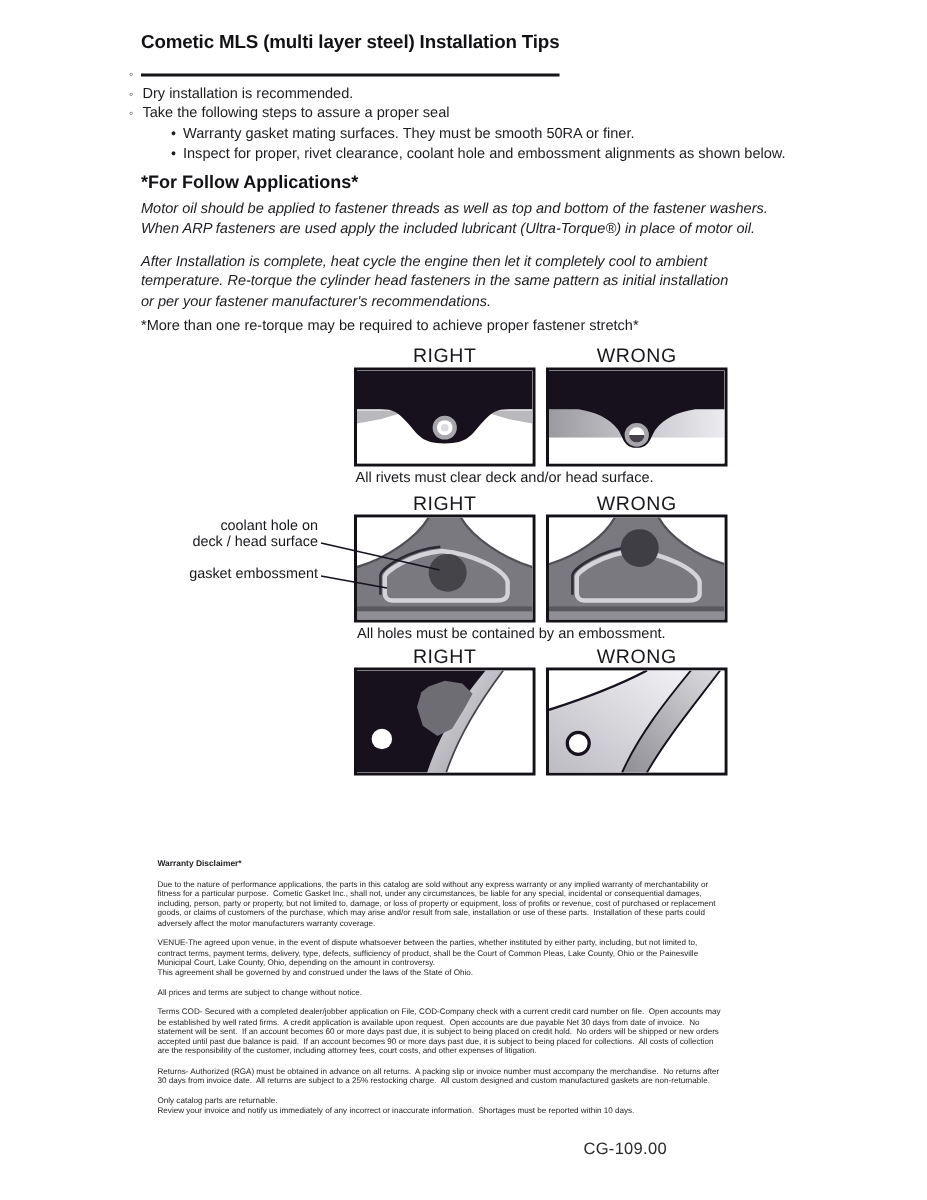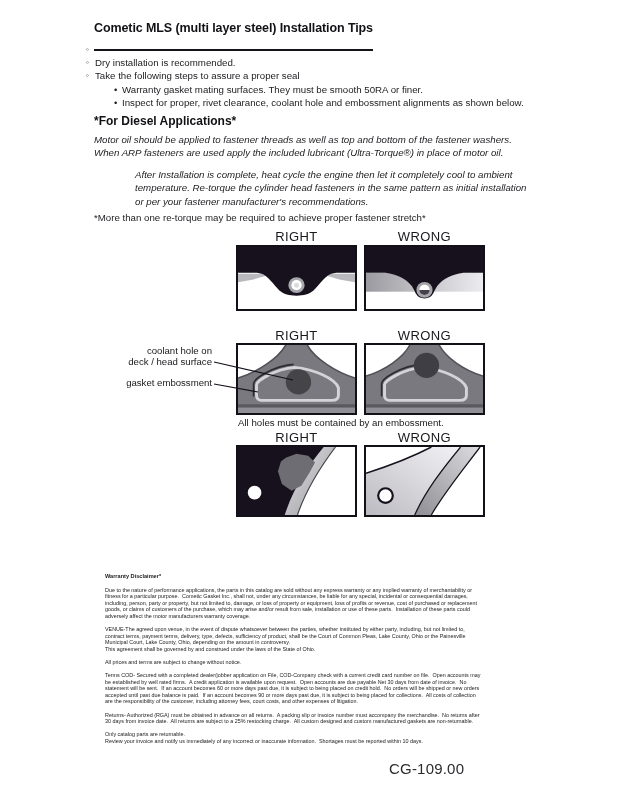--- a/index.html
+++ b/index.html
@@ -16,36 +16,36 @@
   
   .tips{left:86px;top:43px;width:470px;font-size:9.7px;line-height:13.2px;}
   .tip-row{display:flex;}
   .tip-marker{width:9px;flex:none;font-size:8px;line-height:13.2px;color:#1c1c20;}
   .tip-sub{padding-left:28px;}
   .tip-sub .tip-marker{width:8px;font-size:9.5px;}
   
   .diesel-heading{left:94px;top:114px;font-size:12px;font-weight:bold;color:#121216;}
   .para{white-space:pre-wrap;font-size:9.7px;line-height:13.4px;width:445px;font-style:italic;}
   .diesel-p1{left:94px;top:133px;}
-  .diesel-p2{left:94px;top:168px;margin-left:41px;}
+  .diesel-p2{left:94px;top:168px;}
   .diesel-note{left:94px;top:212px;font-size:9.7px;}
   
   .diagrams{left:0;top:228px;width:618px;height:342px;}
   .dg-header{width:121px;text-align:center;font-size:13px;letter-spacing:0.4px;color:#18181c;}
   .dimg{width:121px;box-sizing:border-box;border:2px solid #141018;background:#fff;}
   .dimg svg{display:block;width:100%;height:100%;}
   .dg-caption{font-size:9.7px;line-height:11.5px;white-space:pre-wrap;color:#18181c;}
   .annotation{font-size:9.6px;line-height:11px;text-align:right;width:118px;color:#18181c;white-space:pre-wrap;}
   .leader-overlay{left:0;top:0;width:618px;height:342px;pointer-events:none;}
   
   .disclaimer{left:105px;top:573px;width:440px;font-size:5.4px;line-height:6.6px;color:#222226;}
   .disclaimer .dhead{font-weight:bold;font-size:5.6px;margin:0 0 7px 0;}
   .disclaimer p{margin:0 0 6.5px 0;white-space:pre-wrap;}
   
-  .page-number{left:389px;top:760px;font-size:15px;color:#2b2b2f;letter-spacing:0.2px;}
+  .page-number{left:389px;top:760px;font-size:11px;color:#2b2b2f;letter-spacing:0.2px;}
 </style>
 </head>
 <body>
 
 <div class="abs doc-title">Cometic MLS (multi layer steel) Installation Tips</div>
 
 <div class="abs tips">
   <div class="tip-row">
     <span class="tip-marker">◦</span>
   </div>
@@ -60,21 +60,21 @@
   <div class="tip-row tip-sub">
     <span class="tip-marker">•</span>
     <span>Warranty gasket mating surfaces.  They must be smooth 50RA or finer.</span>
   </div>
   <div class="tip-row tip-sub">
     <span class="tip-marker">•</span>
     <span>Inspect for proper, rivet clearance, coolant hole and embossment alignments as shown below.</span>
   </div>
 </div>
 
-<div class="abs diesel-heading">*For Diesel Applications*</div>
+<div class="abs diesel-heading">*For Follow Applications*</div>
 <div class="abs para diesel-p1">Motor oil should be applied to fastener threads as well as top and bottom of the fastener washers.
 When ARP fasteners are used apply the included lubricant (Ultra-Torque®) in place of motor oil.</div>
 <div class="abs para diesel-p2">After Installation is complete, heat cycle the engine then let it completely cool to ambient
 temperature. Re-torque the cylinder head fasteners in the same pattern as initial installation
 or per your fastener manufacturer's recommendations.</div>
 <div class="abs diesel-note">*More than one re-torque may be required to achieve proper fastener stretch*</div>
 
 <div class="abs diagrams">
 
   <div class="abs dg-header" style="left:236px;top:1px;">RIGHT</div>
@@ -102,20 +102,21 @@
       </defs>
       <rect width="120" height="65" fill="#ffffff"></rect>
       <rect x="0" y="27" width="120" height="20" fill="url(#g1)"></rect>
       <rect x="0" y="47" width="120" height="18" fill="#ffffff"></rect>
       <path d="M0,0 H120 V27 H100 C88,29 79,33 73,41 C69,47 69,54 60,54 C51,54 51,47 47,41 C41,33 32,29 20,27 H0 Z" fill="#17111d"></path>
       <circle cx="60" cy="45" r="8.3" fill="#a6a6ac"></circle>
       <circle cx="60" cy="45" r="5.3" fill="#ffffff"></circle>
       <path d="M54.7,45 A5.3,5.3 0 0 0 65.3,45 Z" fill="#47414b"></path>
     </svg>
   </div>
+  <div class="abs dg-caption" style="left:237px;top:85px;width:260px;">All rivets must clear deck and/or head surface.</div>
 
   <div class="abs dg-header" style="left:236px;top:100px;">RIGHT</div>
   <div class="abs dg-header" style="left:364px;top:100px;">WRONG</div>
 
   <div class="abs annotation" style="left:94px;top:117px;">coolant hole on
 deck / head surface</div>
   <div class="abs annotation" style="left:94px;top:149px;">gasket embossment</div>
 
   <div class="abs dimg" style="left:236px;top:115px;height:72px;">
     <svg viewBox="0 0 120 70" preserveAspectRatio="none">

